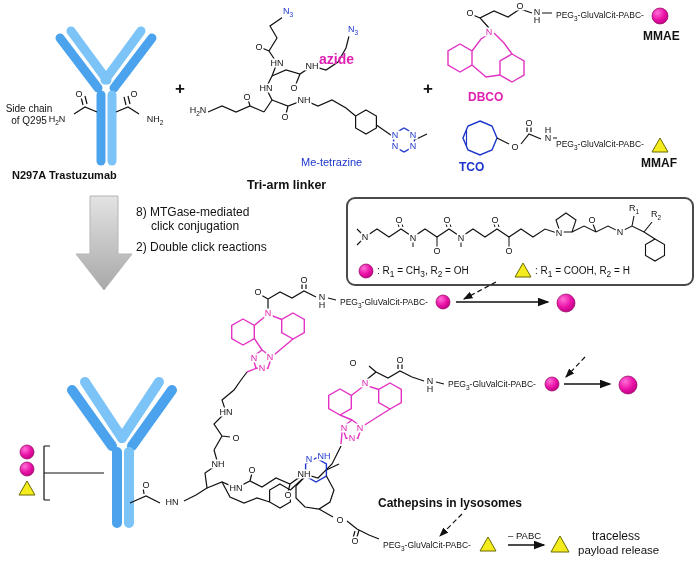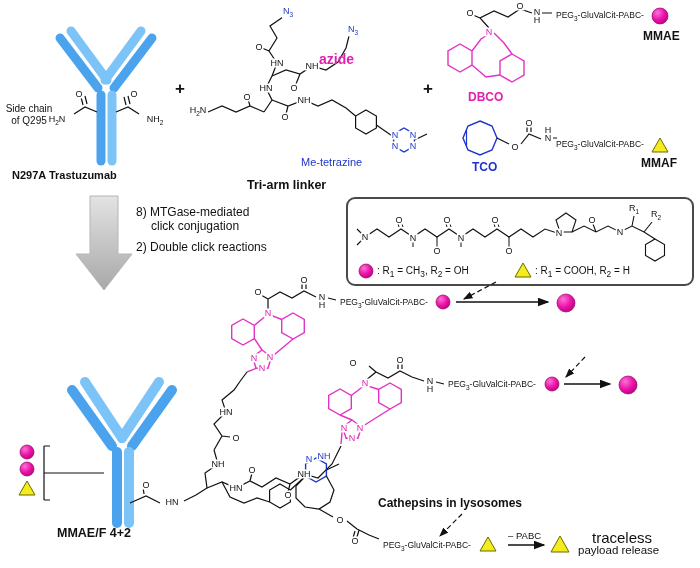--- a/index.html
+++ b/index.html
@@ -16,31 +16,31 @@
   #legend-box{position:absolute;left:346px;top:197px;width:348px;height:89px;
               border:2px solid #4a4a4a;border-radius:9px;background:#fff}
   #lbl-side-chain{left:2px;top:103px;width:54px;text-align:center;font-size:10px}
   #lbl-ab-name{left:12px;top:169px;font-size:11px;font-weight:bold}
   #plus1{left:175px;top:79px;font-size:17px;font-weight:bold}
   #plus2{left:423px;top:79px;font-size:17px;font-weight:bold}
   #lbl-triarm{left:247px;top:178px;font-size:12.5px;font-weight:bold}
   #lbl-azide{left:319px;top:51px;font-size:14px;font-weight:bold}
   #lbl-tetrazine{left:301px;top:156px;font-size:11px;font-weight:normal}
   #lbl-dbco{left:468px;top:90px;font-size:12px;font-weight:bold}
-  #lbl-tco{left:472px;top:160px;font-size:12px;font-weight:bold}
+  #lbl-tco{left:459px;top:160px;font-size:12px;font-weight:bold}
   #lbl-mmae{left:643px;top:29px;font-size:12px;font-weight:bold}
   #lbl-mmaf{left:641px;top:156px;font-size:12px;font-weight:bold}
   #steps{left:136px;top:205px;font-size:12px}
   #steps .ind{margin-left:15px}
   #steps .gap{margin-top:6px}
   #lbl-legend-mmae{left:377px;top:265px;font-size:10px}
   #lbl-legend-mmaf{left:535px;top:265px;font-size:10px}
   #lbl-cath{left:378px;top:496px;font-size:12px;font-weight:bold}
   #lbl-minus-pabc{left:508px;top:530px;font-size:9.5px}
-  #lbl-traceless1{left:592px;top:529px;font-size:15px}
+  #lbl-traceless1{left:592px;top:529px;font-size:12px}
   #lbl-traceless2{left:578px;top:544px;font-size:11.5px}
   #lbl-adc{left:36px;top:526px;width:116px;text-align:center;font-size:12.5px;font-weight:bold}
   .linker{font-size:8.5px;letter-spacing:0}
   .linker sub{font-size:6.5px}
   #lt1{left:556px;top:10px}
   #lt2{left:556px;top:139px}
   #lt3{left:340px;top:297px}
   #lt4{left:448px;top:379px}
   #lt5{left:383px;top:540px}
 </style>
@@ -296,21 +296,20 @@
 
   <div class="lbl" id="lbl-legend-mmae">: R<sub>1</sub> = CH<sub>3</sub>, R<sub>2</sub> = OH</div>
   <div class="lbl" id="lbl-legend-mmaf">: R<sub>1</sub> = COOH, R<sub>2</sub> = H</div>
 
   <div class="lbl" id="lbl-cath">Cathepsins in lysosomes</div>
   <div class="lbl" id="lbl-minus-pabc">– PABC</div>
   <div class="lbl" id="lbl-traceless1">traceless</div>
   <div class="lbl" id="lbl-traceless2">payload release</div>
 
   <div class="lbl" id="lbl-adc">
-    <div>MMAE/F 4+2</div>
   </div>
 
   <div class="lbl linker" id="lt1"><span>PEG</span><sub>3</sub><span>-GluValCit-PABC-</span></div>
   <div class="lbl linker" id="lt2"><span>PEG</span><sub>3</sub><span>-GluValCit-PABC-</span></div>
   <div class="lbl linker" id="lt3"><span>PEG</span><sub>3</sub><span>-GluValCit-PABC-</span></div>
   <div class="lbl linker" id="lt4"><span>PEG</span><sub>3</sub><span>-GluValCit-PABC-</span></div>
   <div class="lbl linker" id="lt5"><span>PEG</span><sub>3</sub><span>-GluValCit-PABC-</span></div>
 
 </div>
 

